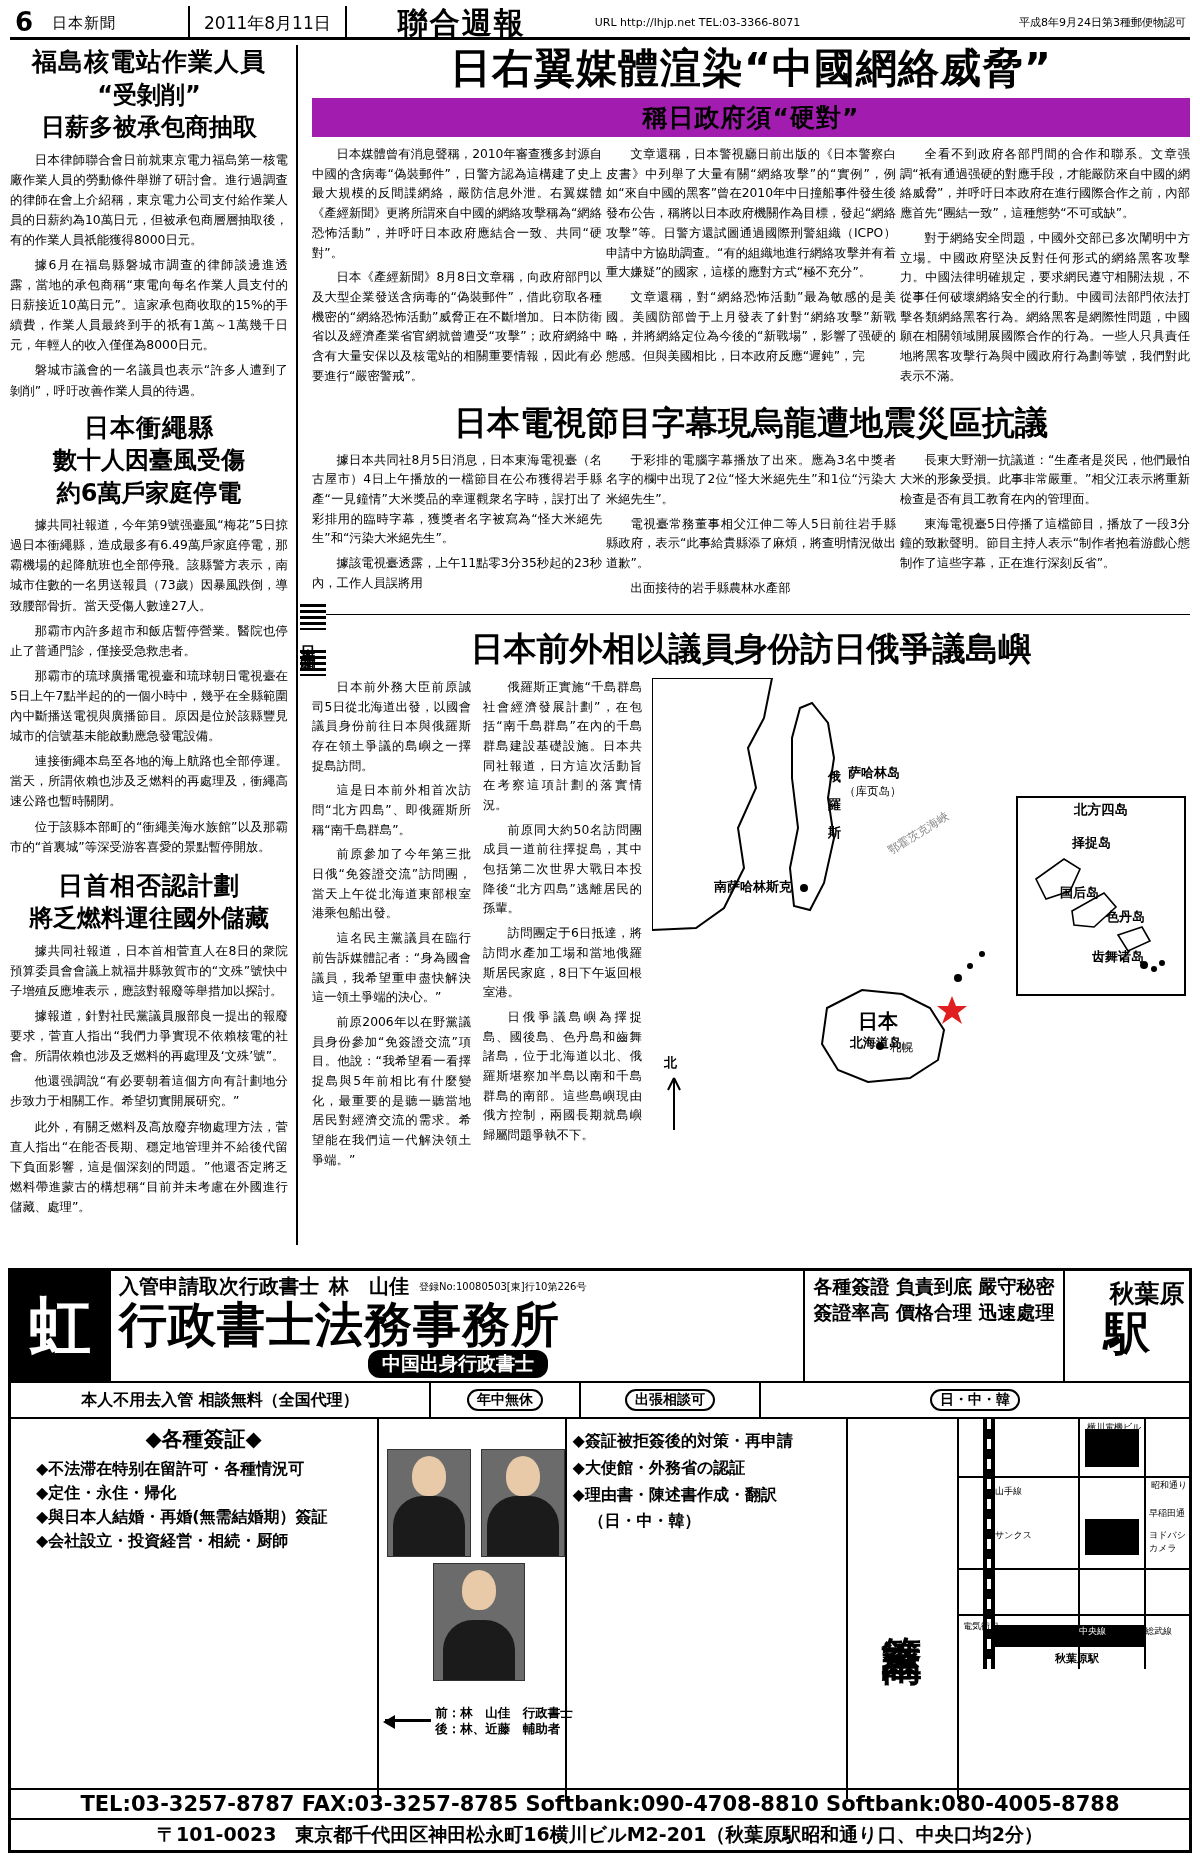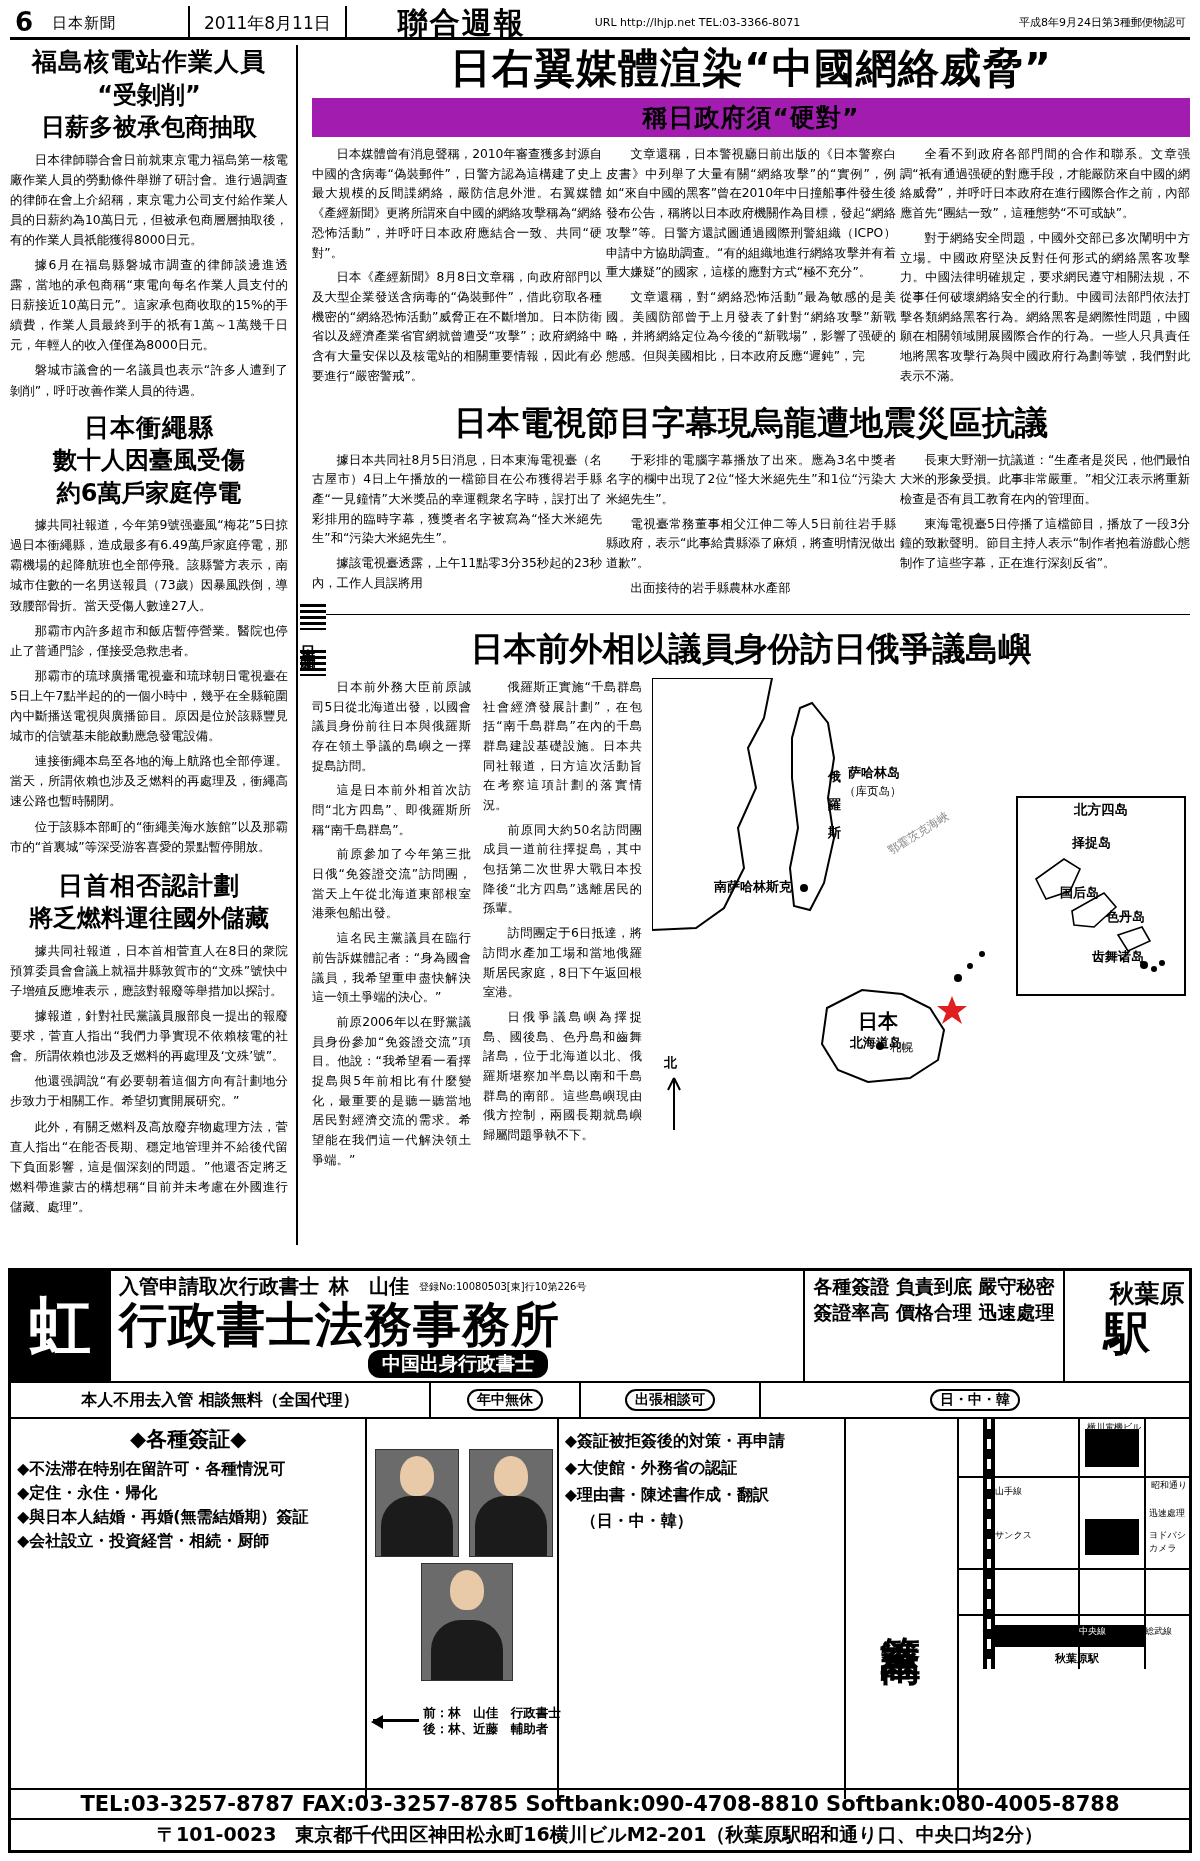--- a/index.html
+++ b/index.html
@@ -78,21 +78,21 @@
   .ad-right { width:260px; border-left:2px solid #000; padding:3px 4px; }
   .ad-right div { font-size:19px; font-weight:bold; letter-spacing:0px; text-align:center; line-height:1.35;}
   .ad-station { width:126px; border-left:2px solid #000; text-align:center; }
   .ad-station .s1 { font-size:25px; font-weight:bold; margin-top:6px;padding-left:40px;}
   .ad-station .s2 { font-size:46px; font-weight:bold; line-height:1; }
 
   .ad-row2 { display:flex; height:36px; border-bottom:2px solid #000; align-items:stretch; }
   .ad-row2 .cell { border-right:2px solid #000; font-size:16px; font-weight:bold; display:flex; align-items:center; justify-content:center; padding:0 8px; }
   .ad-row2 .rounded { border:2px solid #000; border-radius:16px; margin:3px 6px; padding:0 8px; display:flex; align-items:center; font-size:14px; font-weight:bold;}
 
-  .ad-main { display:flex; height:380px; }
+  .ad-main { display:flex; height:380px;padding-left:19px; }
   .ad-c1 { width:372px; border-right:2px solid #000; padding:4px 6px; }
   .ad-c1 h4 { text-align:center; font-size:21px; font-weight:bold; margin:2px 0 6px; }
   .ad-c1 p { font-size:16px; font-weight:bold; margin:4px 0; line-height:1.25; }
   .ad-c2 { width:200px; border-right:2px solid #000; position:relative; }
   .ad-c3 { width:300px; border-right:2px solid #000; padding:6px; }
   .ad-c3 p { font-size:16px; font-weight:bold; margin:6px 0; line-height:1.3;}
   .ad-c4 { width:118px; border-right:2px solid #000; display:flex; align-items:center; justify-content:center;}
   .ad-c4 .v { writing-mode:vertical-rl; font-size:40px; font-weight:bold; letter-spacing:2px;}
   .ad-c5 { flex:1; position:relative; }
 
@@ -368,25 +368,25 @@
           <line x1="186" y1="0" x2="186" y2="250" stroke="#000" stroke-width="2"></line>
           <rect x="126" y="10" width="54" height="38" fill="#000"></rect>
           <rect x="126" y="100" width="54" height="36" fill="#000"></rect>
           <rect x="36" y="206" width="150" height="22" fill="#000"></rect>
         </svg>
         <div style="position:absolute;left:128px;top:2px;font-size:9px;">横川電機ビル</div>
         <div style="position:absolute;left:36px;top:66px;font-size:9px;">山手線</div>
         <div style="position:absolute;left:36px;top:110px;font-size:9px;">サンクス</div>
         <div style="position:absolute;left:192px;top:60px;font-size:9px;">昭和通り</div>
         <div style="position:absolute;left:190px;top:110px;font-size:9px;">ヨドバシカメラ</div>
-        <div style="position:absolute;left:190px;top:88px;font-size:9px;">迅速處理</div>
+        <div style="position:absolute;left:190px;top:88px;font-size:9px;">早稲田通</div>
         <div style="position:absolute;left:120px;top:206px;font-size:9px;color:#fff;">中央線</div>
         <div style="position:absolute;left:186px;top:206px;font-size:9px;">総武線</div>
         <div style="position:absolute;left:96px;top:232px;font-size:11px;font-weight:bold;">秋葉原駅</div>
-        <div style="position:absolute;left:4px;top:208px;font-size:9px;margin-left:19px;">電気街口</div>
+        <div style="position:absolute;left:4px;top:201px;font-size:9px;">電気街口</div>
       </div>
     </div>
 
     <div class="ad-bottom">
       <div class="ad-tel">TEL:03-3257-8787 FAX:03-3257-8785  Softbank:090-4708-8810 Softbank:080-4005-8788</div>
       <div class="ad-addr">〒101-0023　東京都千代田区神田松永町16横川ビルM2-201（秋葉原駅昭和通り口、中央口均2分）</div>
     </div>
   </div>
 
 </div>

